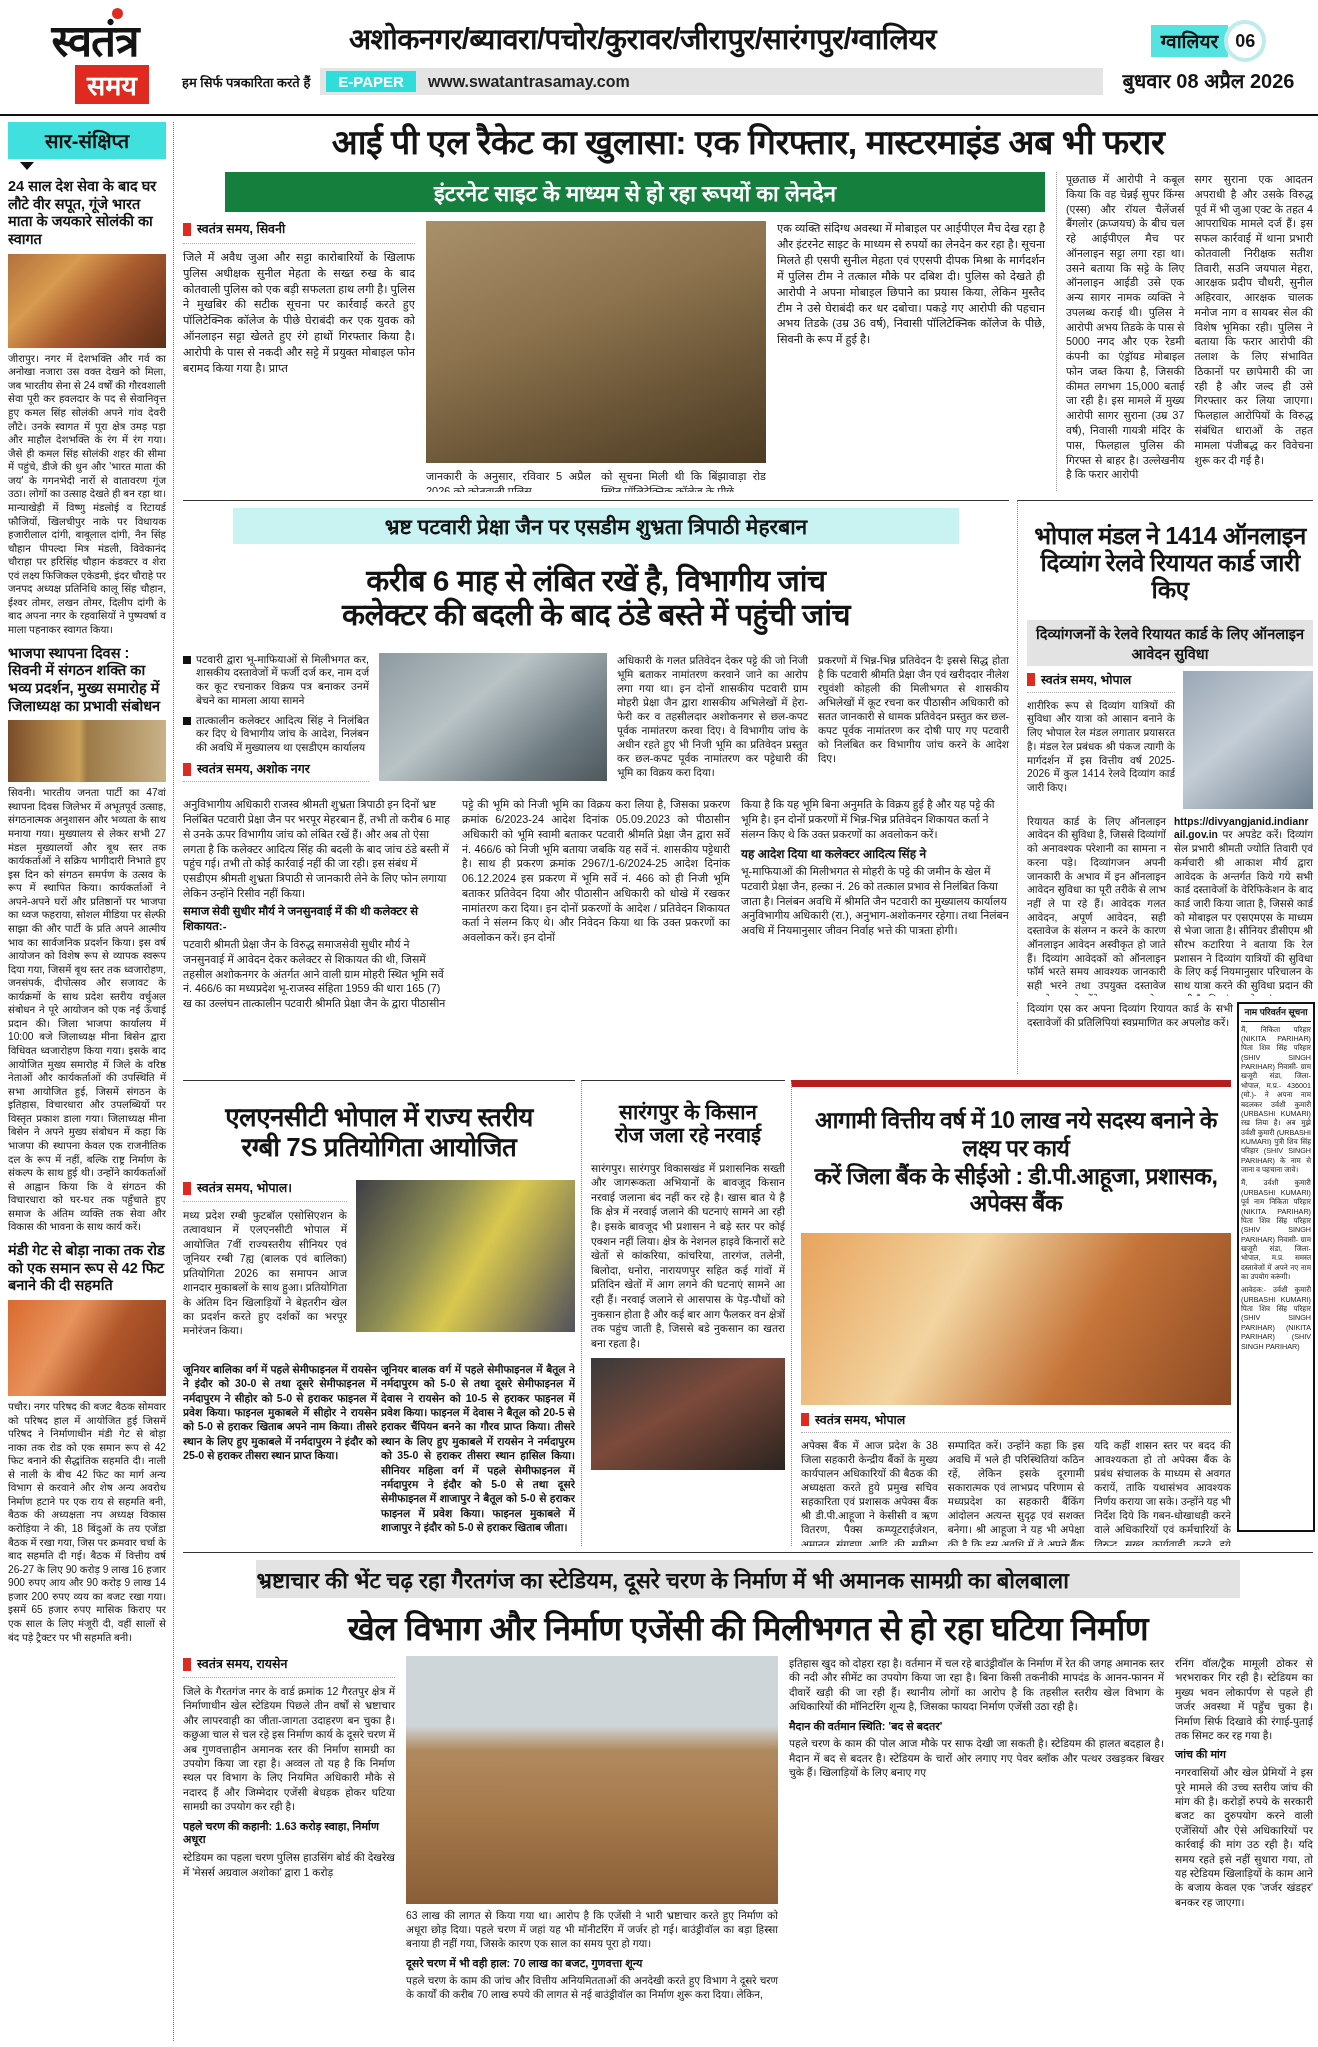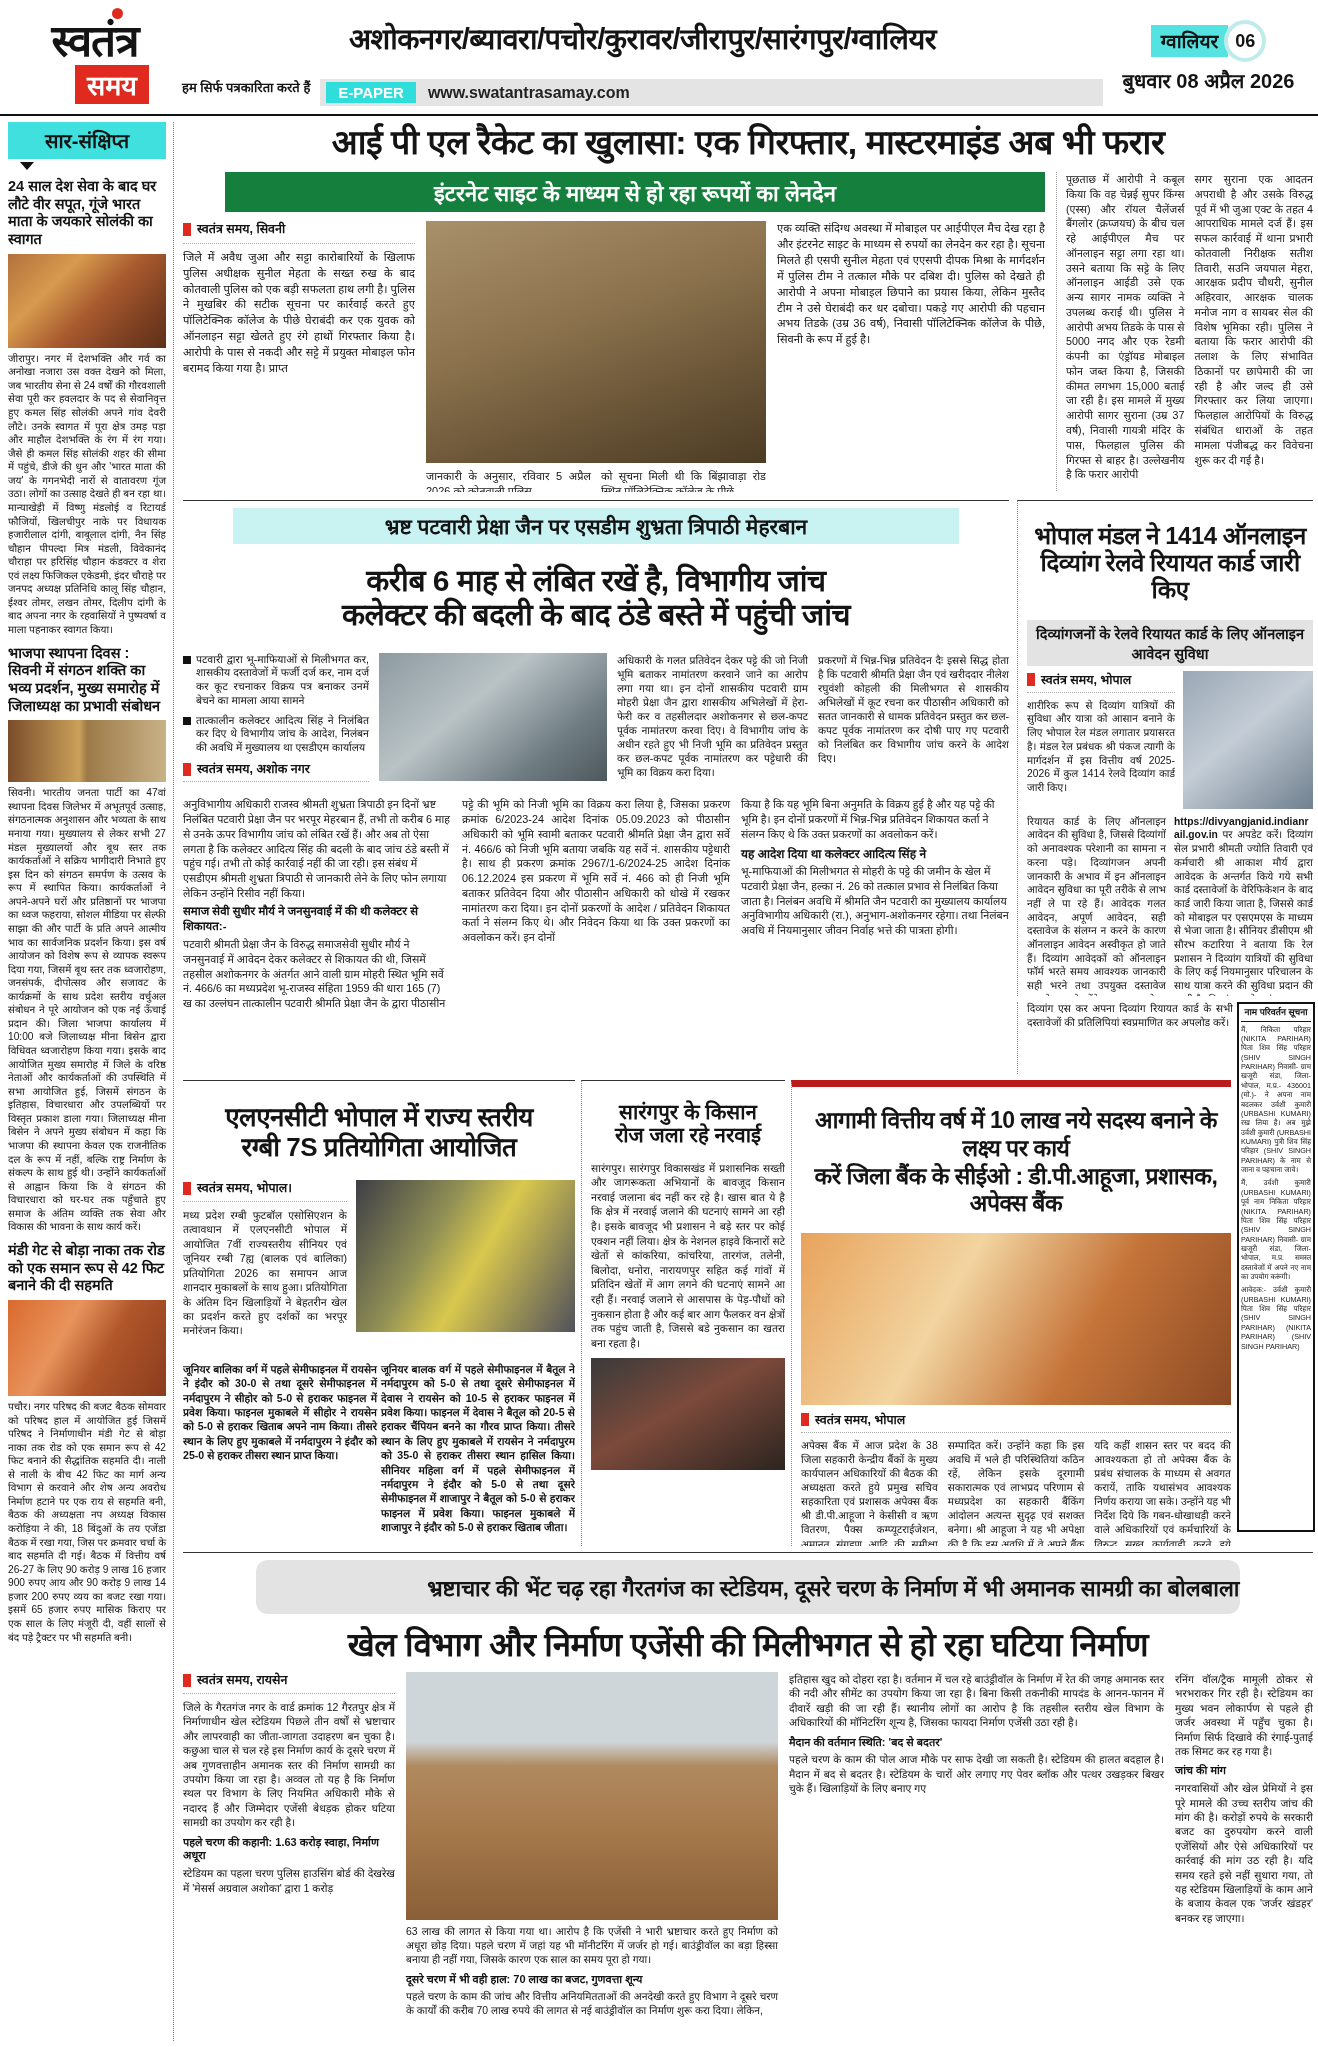--- a/index.html
+++ b/index.html
@@ -8,21 +8,21 @@
   
   .masthead{position:absolute;top:0;left:0;right:0;height:116px;display:flex;padding:6px 12px 0 16px;box-sizing:border-box;border-bottom:2px solid #111;}
   .logo{width:158px;text-align:center;}
   .logo-dot{display:block;width:11px;height:11px;border-radius:50%;background:#e02a1f;margin:2px auto 0 96px;}
   .logo-top{font-size:44px;font-weight:bold;line-height:1.0;letter-spacing:-1px;}
   .logo-bottom{display:inline-block;background:#e02a1f;color:#fff;font-size:27px;font-weight:bold;padding:1px 12px;margin-top:2px;margin-left:34px;}
   .mast-center{flex:1;text-align:center;padding-top:12px;min-width:0;}
   .cities{font-size:29px;font-weight:bold;letter-spacing:-0.5px;}
   .mast-sub{display:flex;align-items:center;gap:10px;margin-top:11px;padding:0 8px;}
   .tagline{font-size:13px;font-weight:bold;white-space:nowrap;}
-  .epaper-bar{flex:1;background:#e4e4e4;display:flex;align-items:center;gap:12px;padding:3px 6px;margin-top:11px;}
+  .epaper-bar{flex:1;background:#e4e4e4;display:flex;align-items:center;gap:12px;padding:3px 6px;}
   .epaper-badge{background:#2fdedb;color:#fff;font-weight:bold;font-size:15px;padding:2px 12px;}
   .site-url{font-weight:bold;font-size:16px;color:#222;}
   .mast-right{width:195px;text-align:center;padding-top:14px;}
   .edition-badge{display:inline-flex;align-items:center;}
   .edition-name{background:#54e3e0;font-size:19px;font-weight:bold;padding:3px 10px;}
   .page-circle{display:inline-block;width:34px;height:34px;line-height:34px;background:#fff;border:4px solid #bdeceb;border-radius:50%;font-size:18px;font-weight:bold;margin-left:-4px;}
   .date-line{font-size:20px;font-weight:bold;margin-top:5px;}
   
   .page-body{position:absolute;top:118px;left:0;right:4px;bottom:6px;}
   .sidebar{position:absolute;left:8px;top:4px;width:166px;bottom:0;border-right:1px dotted #777;padding-right:7px;box-sizing:border-box;overflow:hidden;}
@@ -105,21 +105,21 @@
   .sarang-body{font-size:10.6px;line-height:1.38;margin-top:5px;}
   .sarang-photo{height:112px;margin-top:7px;}
   
   #apex{left:616px;top:962px;width:440px;height:466px;border-top:7px solid #b91c1c;border-left:1px dotted #888;padding:5px 0 0 9px;}
   .apex-headline{text-align:center;font-weight:bold;font-size:23px;line-height:1.2;letter-spacing:-0.5px;}
   .apex-photo{height:172px;margin:7px 0 6px;}
   .apex-cols{display:flex;gap:10px;}
   .apex-cols .c{flex:1;font-size:10.4px;line-height:1.35;}
   
   #stadium{left:8px;top:1434px;width:1130px;height:486px;border-top:1px solid #333;padding-top:7px;}
-  .stadium-kicker{background:#e3e3e3;width:87%;margin:0 auto;text-align:right;font-weight:bold;font-size:22px;padding:12px 0;border-radius:12px;}
+  .stadium-kicker{background:#e3e3e3;width:87%;margin:0 auto;text-align:left;font-weight:bold;font-size:22px;padding:4px 0;}
   .stadium-headline{text-align:center;font-weight:bold;font-size:33px;margin:7px 0 6px;letter-spacing:-0.5px;}
   .stadium-row{display:flex;gap:11px;}
   .stadium-col1{width:212px;flex:none;font-size:10.6px;line-height:1.36;}
   .stadium-photo-wrap{width:372px;flex:none;}
   .stadium-photo{height:248px;}
   .stadium-caption{font-size:10.4px;line-height:1.34;margin-top:5px;}
   .stadium-colm{flex:1;font-size:10.6px;line-height:1.36;}
   .stadium-colr{width:138px;flex:none;font-size:10.6px;line-height:1.36;}
   .subhead-lg{font-weight:bold;font-size:11px;line-height:1.25;margin:6px 0 3px;}
 </style>

